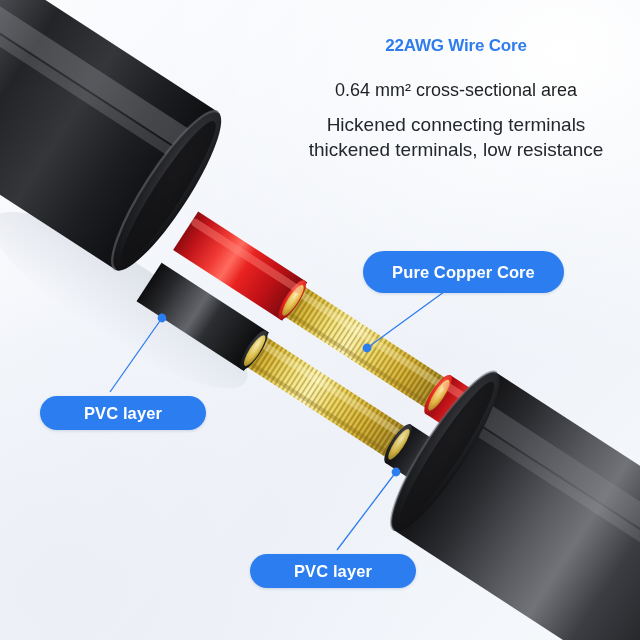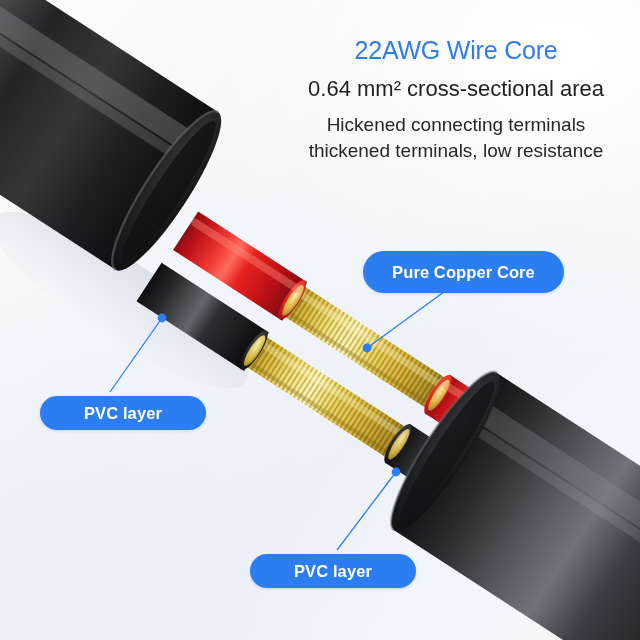--- a/index.html
+++ b/index.html
@@ -29,30 +29,30 @@
 
   
   .copy {
     position: absolute;
     left: 282px;
     top: 36px;
     width: 348px;
     text-align: center;
   }
   .headline {
-    font-size: 25px;
-    font-weight: normal;
+    font-size: 17px;
+    font-weight: bold;
     color: #2f7ced;
     letter-spacing: -0.2px;
     line-height: 1.12;
     white-space: nowrap;
   }
   .subline {
-    margin-top: 12px;
-    font-size: 22px;
+    margin-top: 25px;
+    font-size: 18px;
     color: #1d2024;
     line-height: 1.2;
     white-space: nowrap;
   }
   .detail {
     margin-top: 10px;
     font-size: 19px;
     color: #24282e;
     line-height: 1.33;
   }

